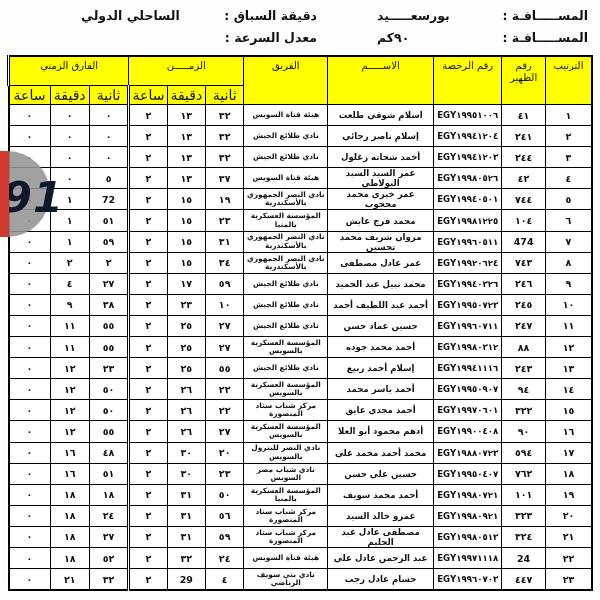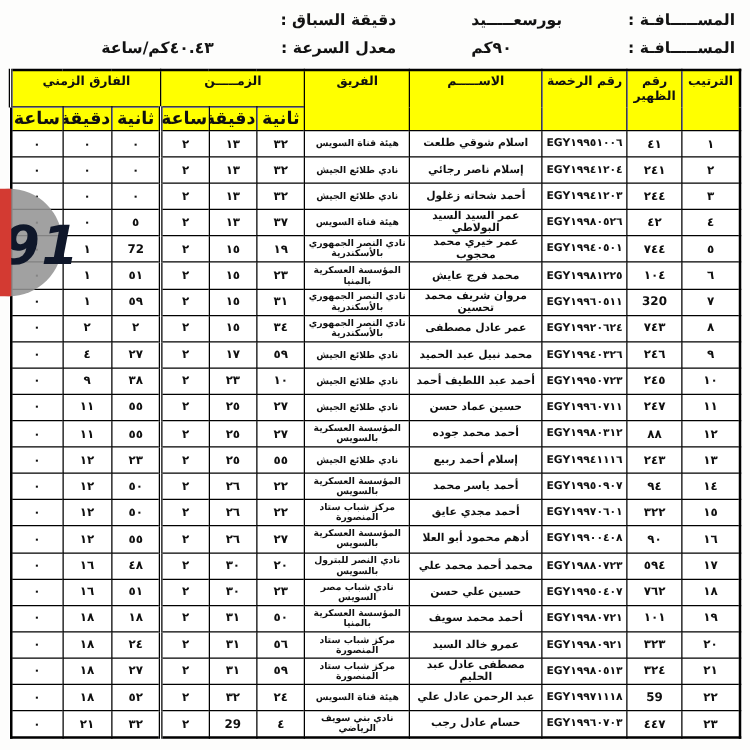--- a/index.html
+++ b/index.html
@@ -9,21 +9,21 @@
   .top-header{display:flex;justify-content:flex-start;gap:46px;padding:8px 12px 4px 0;font-weight:bold;color:#131313;}
   .hdr-block{display:flex;flex-direction:column;gap:7px;}
   .hdr-block.right{width:225px;}
   .hdr-block.middle{width:250px;}
   .hdr-line{display:flex;justify-content:space-between;font-size:12.5px;white-space:nowrap;}
   .hdr-line .val{padding-left:14px;}
   
   table.results{border-collapse:collapse;table-layout:fixed;width:586px;margin:6px auto 0 auto;
     border:2.5px solid #000;background:#fff;}
   th,td{border:1.2px solid #000;overflow:hidden;color:#101010;}
-  thead th{background:#ffff00;font-weight:bold;text-align:center;padding:1px 1px;}
+  thead th{background:#ffff00;font-weight:normal;text-align:center;padding:1px 1px;}
   thead tr.grp th{height:24px;font-size:10px;vertical-align:top;padding-top:3px;}
   thead tr.sub th{height:16px;font-size:14px;}
   th.two-line{line-height:1.15;}
   tbody td{height:20.1px;text-align:center;font-weight:bold;vertical-align:middle;
     font-size:9.5px;padding:0 1px;}
   tbody td.col-name{font-size:8.6px;}
   tbody td.col-team{font-size:7.4px;line-height:1.1;}
   tbody td.col-license{font-size:8.6px;}
   .col-time-h,.th-time-grp,.th-time-h{border-left:3px double #000 !important;}
   span.lic{direction:ltr;unicode-bidi:bidi-override;display:inline-block;}
@@ -46,24 +46,24 @@
         <span class="val">بورسعـــــيد</span>
       </div>
       <div class="hdr-line">
         <span class="lbl">المســـــافـة :</span>
         <span class="val">٩٠كم</span>
       </div>
     </div>
     <div class="hdr-block middle">
       <div class="hdr-line">
         <span class="lbl">دقيقة السباق :</span>
+        <span class="val">الساحلي الدولي</span>
       </div>
       <div class="hdr-line">
         <span class="lbl">معدل السرعة :</span>
-        <span class="val">٤٠.٤٣كم/ساعة</span>
       </div>
     </div>
   </div>
 
   <table class="results">
     <colgroup>
       <col style="width:45px">
         <col style="width:42px">
         <col style="width:66px">
       <col style="width:102px">
@@ -171,21 +171,21 @@
           <td class="col-team">المؤسسة العسكرية بالمنيا</td>
           <td class="col-time-s">٢٣</td>
           <td class="col-time-m">١٥</td>
           <td class="col-time-h">٢</td>
           <td class="col-gap-s">٥١</td>
           <td class="col-gap-m">١</td>
           <td class="col-gap-h">٠</td>
         </tr>
         <tr>
           <td class="col-rank">٧</td>
-          <td class="col-bib">320</td>
+          <td class="col-bib">474</td>
           <td class="col-license"><span class="lic">EGY١٩٩٦٠٥١١</span></td>
           <td class="col-name">مروان شريف محمد تحسين</td>
           <td class="col-team">نادي النصر الجمهوري بالأسكندرية</td>
           <td class="col-time-s">٣١</td>
           <td class="col-time-m">١٥</td>
           <td class="col-time-h">٢</td>
           <td class="col-gap-s">٥٩</td>
           <td class="col-gap-m">١</td>
           <td class="col-gap-h">٠</td>
         </tr>
@@ -366,21 +366,21 @@
           <td class="col-team">مركز شباب ستاد المنصورة</td>
           <td class="col-time-s">٥٩</td>
           <td class="col-time-m">٣١</td>
           <td class="col-time-h">٢</td>
           <td class="col-gap-s">٢٧</td>
           <td class="col-gap-m">١٨</td>
           <td class="col-gap-h">٠</td>
         </tr>
         <tr>
           <td class="col-rank">٢٢</td>
-          <td class="col-bib">59</td>
+          <td class="col-bib">24</td>
           <td class="col-license"><span class="lic">EGY١٩٩٧١١١٨</span></td>
           <td class="col-name">عبد الرحمن عادل علي</td>
           <td class="col-team">هيئة قناة السويس</td>
           <td class="col-time-s">٢٤</td>
           <td class="col-time-m">٣٢</td>
           <td class="col-time-h">٢</td>
           <td class="col-gap-s">٥٢</td>
           <td class="col-gap-m">١٨</td>
           <td class="col-gap-h">٠</td>
         </tr>

